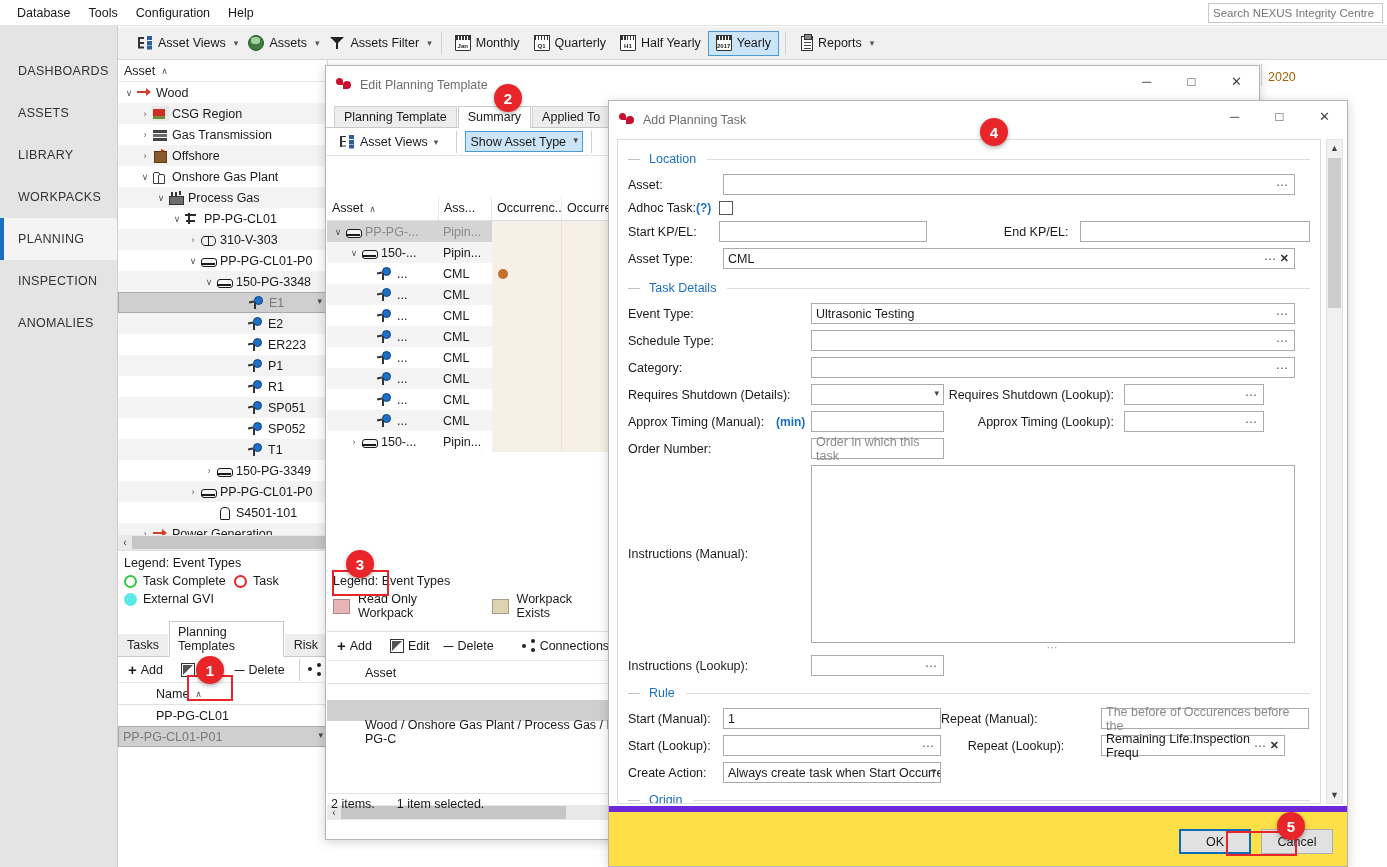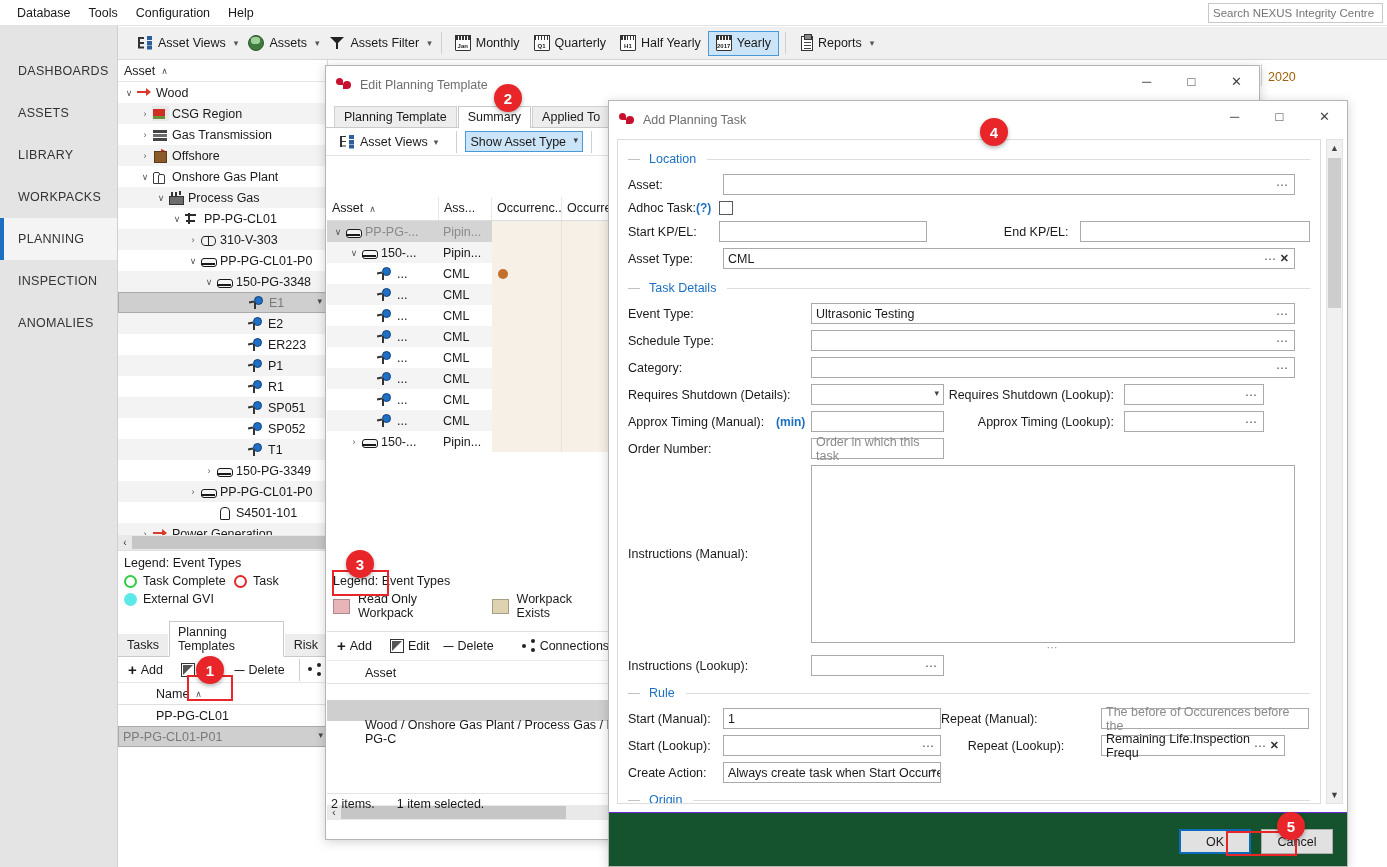--- a/index.html
+++ b/index.html
@@ -432,22 +432,22 @@
   .btnrow {
     position:absolute; right: 14px; bottom: 12px; display:flex; gap:10px;
   }
   .dlgbtn {
     width: 72px; height: 25px; font-size: 12.5px;
     display:flex; align-items:center; justify-content:center;
     background:#e1e1e1; border:1px solid #adadad; cursor:default;
   }
   .dlgbtn.primary { background:#e1e1e1; border:2px solid #0d6cb9; }
   .addfoot {
-    position:absolute; left:0; right:0; bottom:0; height: 54px; background:#14532d;
-    border-top:1px solid #6d28d9;
+    position:absolute; left:0; right:0; bottom:0; height: 60px; background:#fde047;
+    border-top:6px solid #6d28d9;
   }
 
   
   .hlbox {
     position:absolute; border: 2px solid #e8262a; pointer-events:none;
   }
   .badge {
     position:absolute; width: 28px; height:28px; border-radius:50%;
     background: #e8262a; color:#fff; font-size:15px; font-weight:bold;
     display:flex; align-items:center; justify-content:center;

